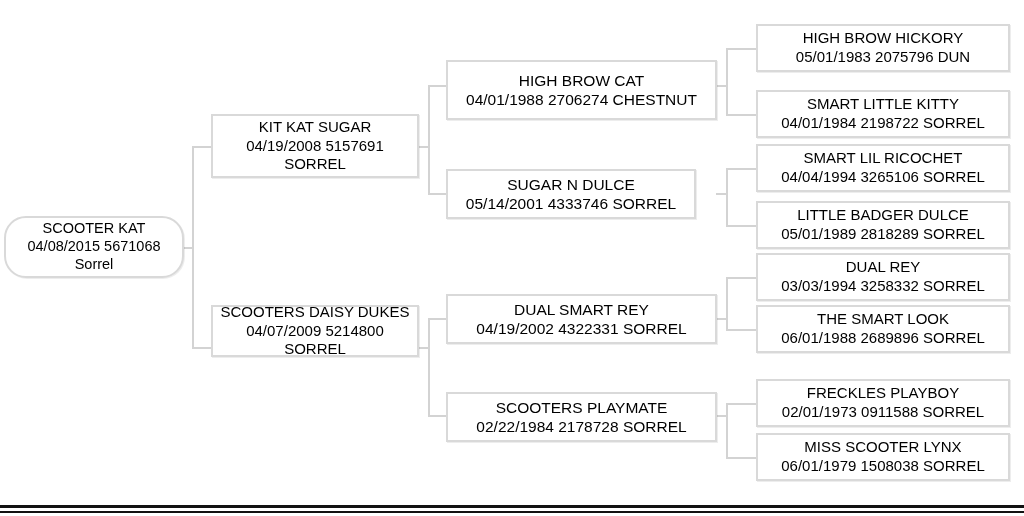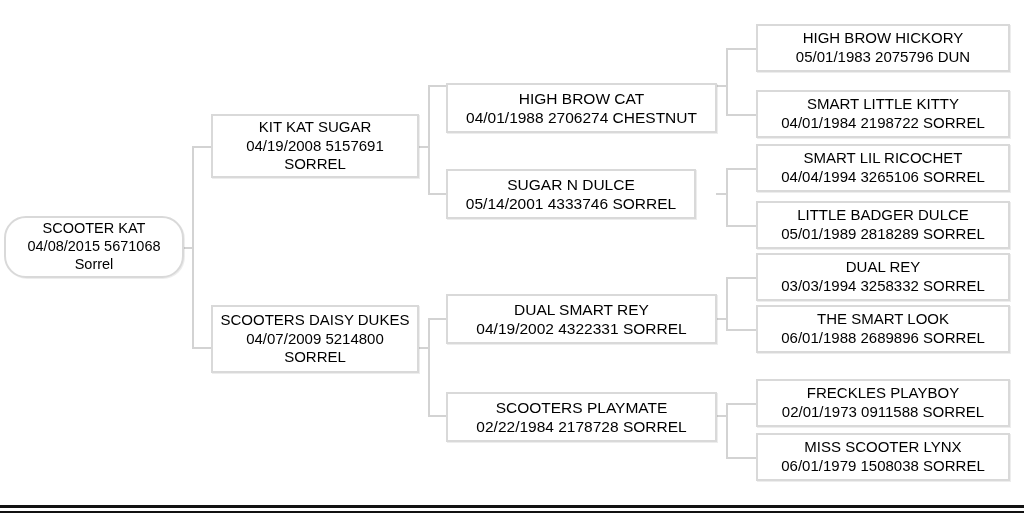--- a/index.html
+++ b/index.html
@@ -113,27 +113,27 @@
     <span class="dt">04/08/2015 5671068</span>
     <span class="ln3">Sorrel</span>
   </div>
 
   <div class="node gen1" style="left:211px; top:114px; width:208px; height:64px;">
     <span class="nm">KIT KAT SUGAR</span>
     <span class="dt">04/19/2008 5157691</span>
     <span class="ln3">SORREL</span>
   </div>
 
-  <div class="node gen1" style="left:211px; top:305px; width:208px; height:68px;">
+  <div class="node gen1" style="left:211px; top:305px; width:208px; height:52px;">
     <span class="nm">SCOOTERS DAISY DUKES</span>
     <span class="dt">04/07/2009 5214800</span>
     <span class="ln3">SORREL</span>
   </div>
 
-  <div class="node gen2" style="left:446px; top:60px; width:271px; height:50px;margin-top:23px;">
+  <div class="node gen2" style="left:446px; top:60px; width:271px; height:60px;">
     <span class="nm">HIGH BROW CAT</span>
     <span class="dt">04/01/1988 2706274 CHESTNUT</span>
   </div>
 
   <div class="node gen2" style="left:446px; top:169px; width:250px; height:50px;">
     <span class="nm">SUGAR N DULCE</span>
     <span class="dt">05/14/2001 4333746 SORREL</span>
   </div>
 
   <div class="node gen2" style="left:446px; top:294px; width:271px; height:50px;text-align:right;">

